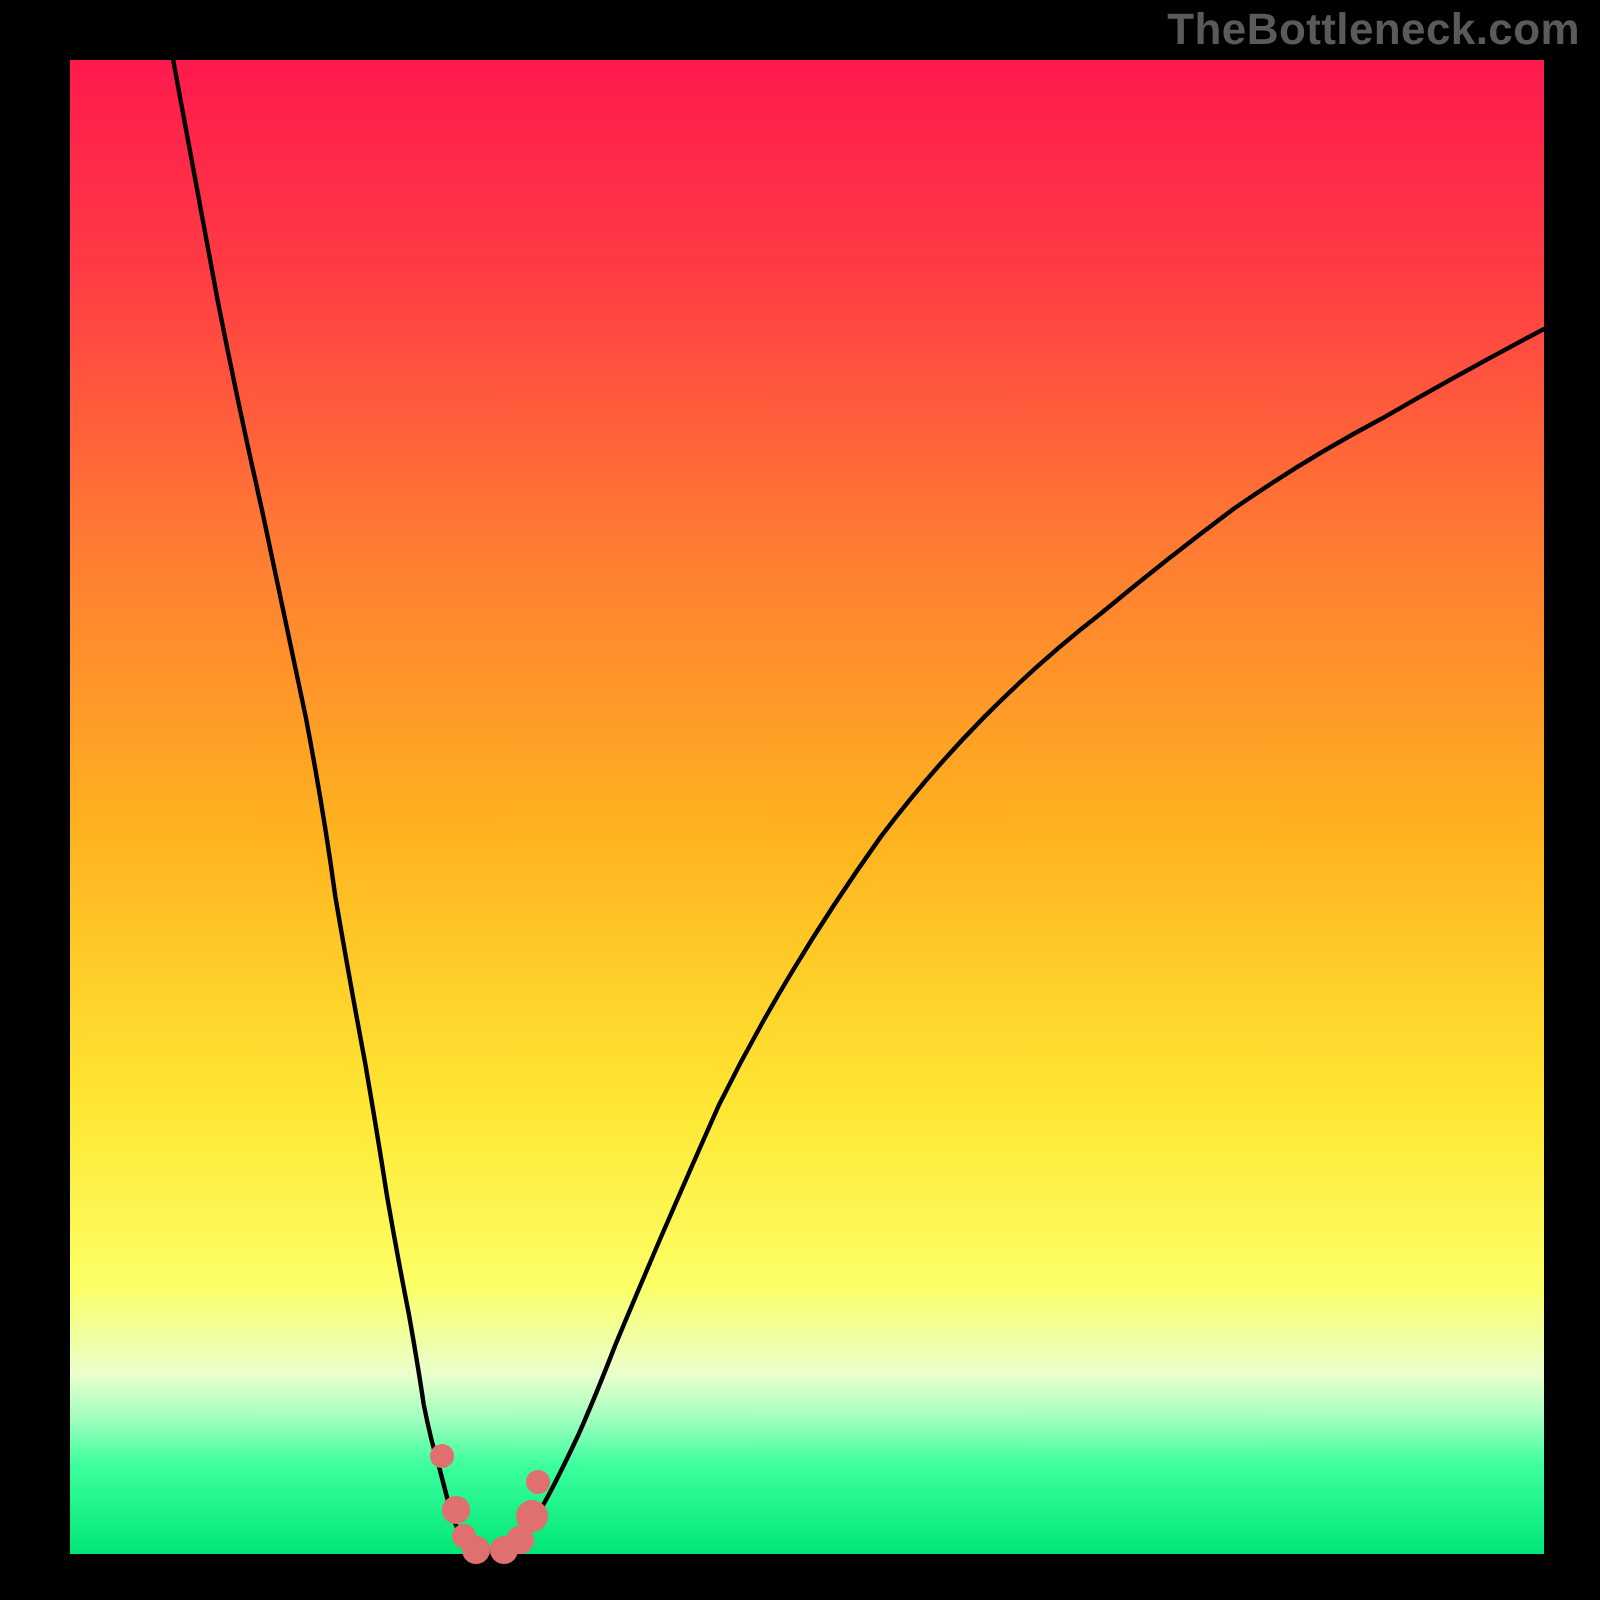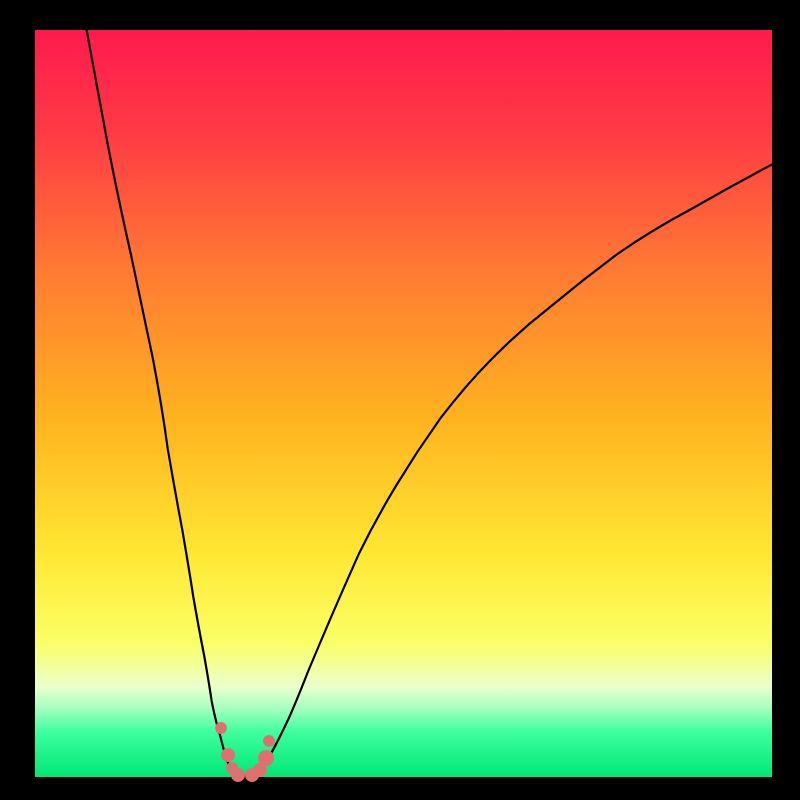--- a/index.html
+++ b/index.html
@@ -61,14 +61,15 @@
       <div class="dot" style="left: 186.461px; top: 698.445px; width: 12px; height: 12px; background: rgb(224, 112, 112);"></div>
       <div class="dot" style="left: 193.094px; top: 724.59px; width: 14px; height: 14px; background: rgb(224, 112, 112);"></div>
       <div class="dot" style="left: 196.779px; top: 738.036px; width: 12px; height: 12px; background: rgb(224, 112, 112);"></div>
       <div class="dot" style="left: 203.412px; top: 744.759px; width: 14px; height: 14px; background: rgb(224, 112, 112);"></div>
       <div class="dot" style="left: 216.678px; top: 744.759px; width: 14px; height: 14px; background: rgb(224, 112, 112);"></div>
       <div class="dot" style="left: 224.785px; top: 739.53px; width: 14px; height: 14px; background: rgb(224, 112, 112);"></div>
       <div class="dot" style="left: 230.681px; top: 727.578px; width: 16px; height: 16px; background: rgb(224, 112, 112);"></div>
       <div class="dot" style="left: 234.366px; top: 711.144px; width: 12px; height: 12px; background: rgb(224, 112, 112);"></div>
     </div>
 
+  <div class="watermark">TheBottleneck.com</div>
 
 </div>
 
 </body></html>

